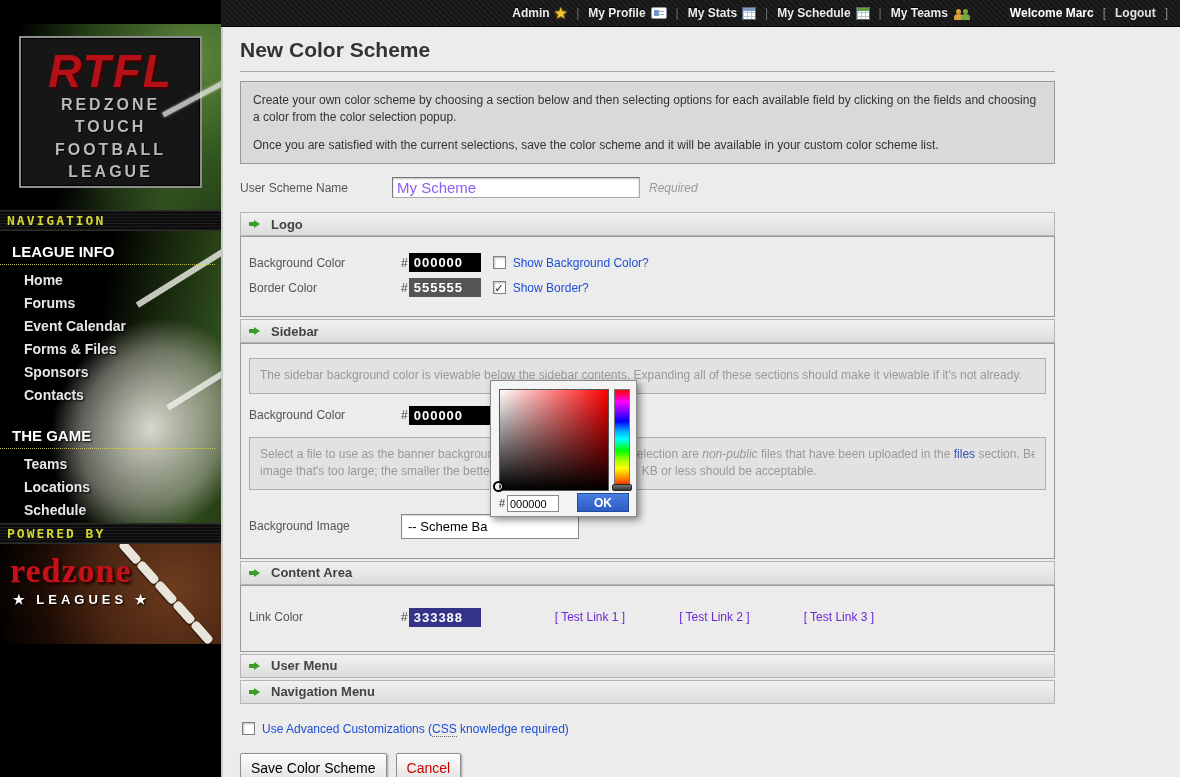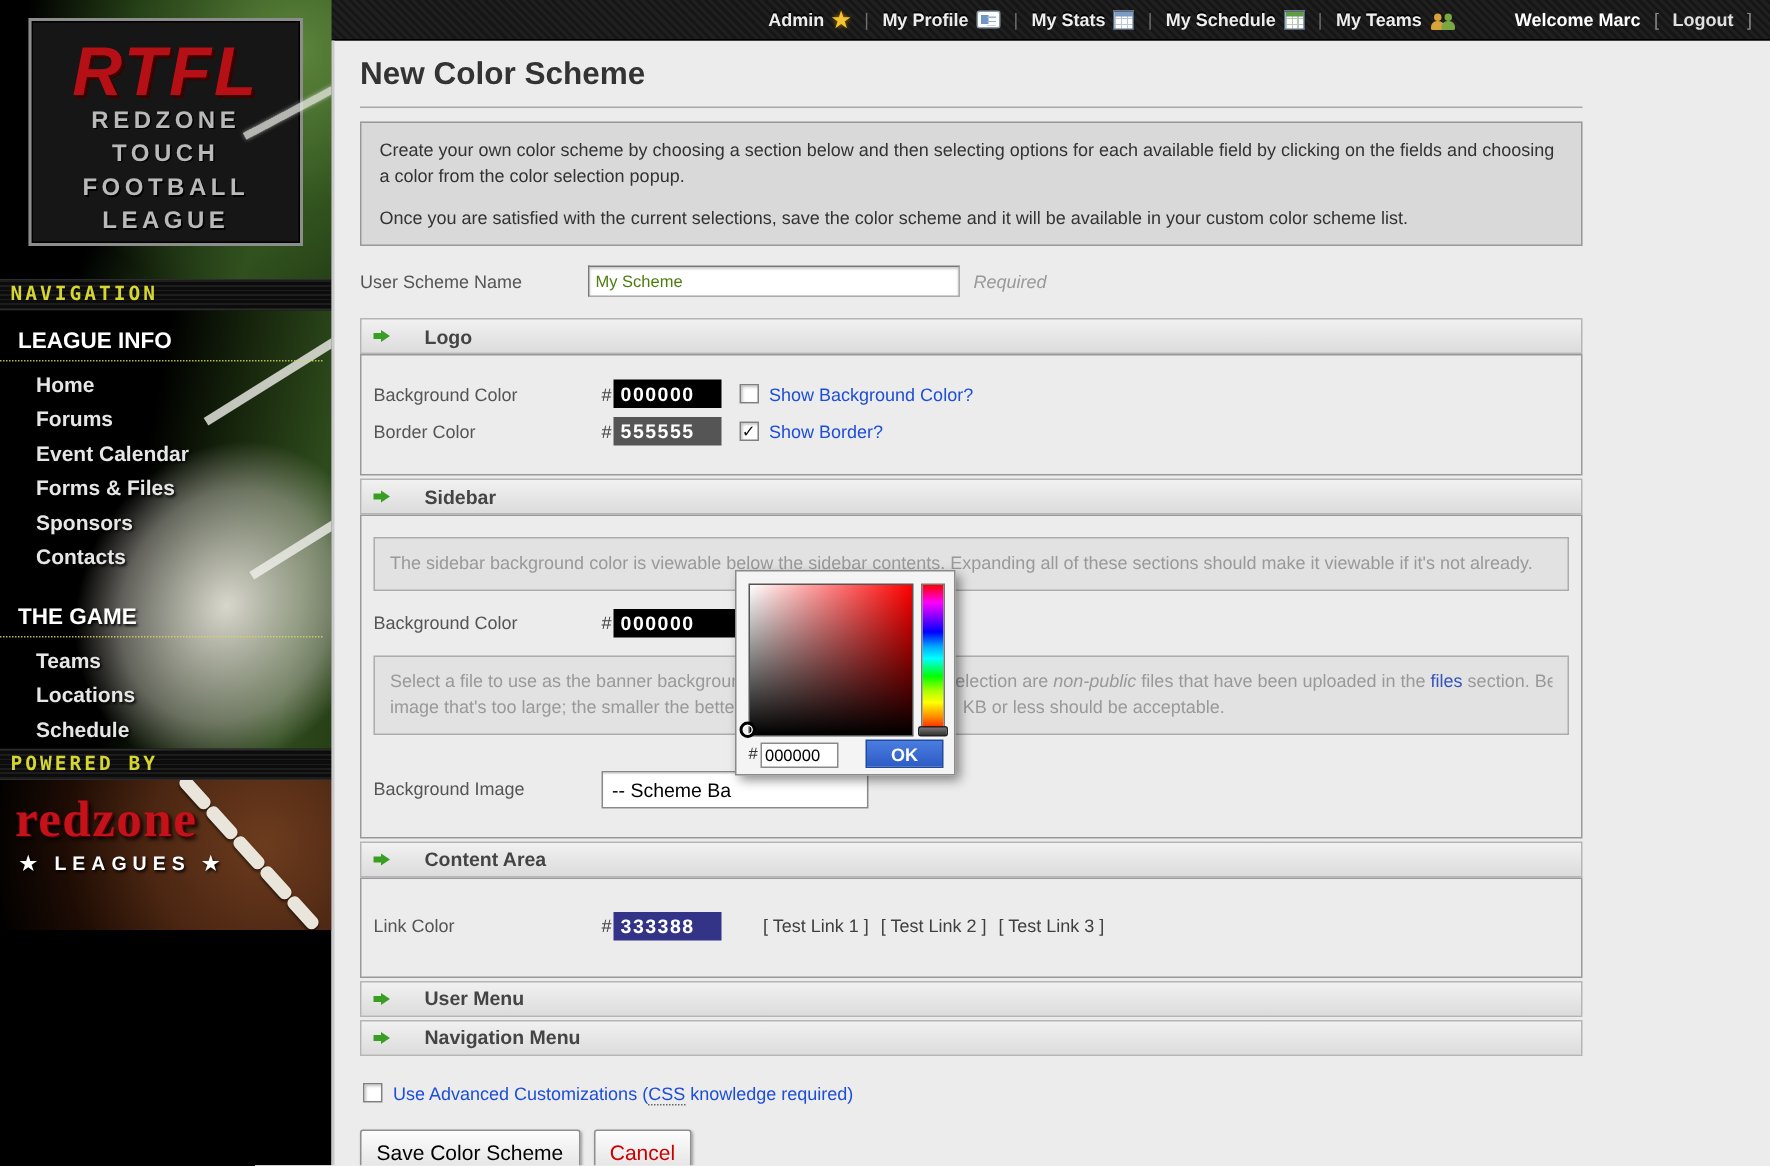--- a/index.html
+++ b/index.html
@@ -45,20 +45,21 @@
   .ic-person-b { left:8px; background:#79a741; }
 
   
   .sidebar { position:absolute; left:0; top:0; width:221px; height:777px; background:#000; z-index:20; }
   .side-divider { position:absolute; left:221px; top:27px; bottom:0; width:2px; background:#c9c9c9; z-index:21; }
 
   .logo-area { position:relative; height:186px; overflow:hidden;
     background:
       radial-gradient(circle at 88% 18%, rgba(96,138,62,.95), rgba(52,88,32,.75) 42%, transparent 72%),
       linear-gradient(115deg, #000 44%, #15230d 60%, #2f4d1d 80%, #223a14 100%);
+    margin-top: 24px;
   }
   .logo-area::after { content:""; position:absolute; right:-8px; top:72px; width:70px; height:5px;
     background:rgba(235,235,230,.75); transform:rotate(-28deg); box-shadow:0 0 3px rgba(255,255,255,.5); }
   .logo-box { position:absolute; left:19px; top:12px; width:183px; height:152px;
     background:#161616; border:2px solid #8d8d8d; text-align:center; cursor:pointer;
     box-shadow:0 0 0 1px #000 inset; }
   .logo-rtfl { margin-top:10px; font-size:46px; line-height:1; font-weight:bold; font-style:italic;
     color:#b51016; letter-spacing:2px; text-shadow:2px 2px 0 #3d0000; }
   .logo-line { color:#b9b9b9; font-weight:bold; font-size:16px; letter-spacing:3px; line-height:1.4;
     text-shadow:1px 1px 0 #000; }
@@ -102,26 +103,26 @@
     padding:0 14px 0 17px; font-size:12px; }
   .page-title { font-size:21px; font-weight:bold; color:#333; margin-top:11px; padding-bottom:9px;
     border-bottom:1px solid #a8a8a8; }
   .intro-box { margin-top:9px; background:#d9d9d9; border:1px solid #999; padding:10px 12px;
     color:#333; line-height:1.4; }
   .intro-box p + p { margin-top:11px; }
 
   .name-row { display:flex; align-items:center; margin:13px 0 14px; }
   .field-label { width:152px; color:#555; font-size:12px; flex:none; }
   .name-input { width:248px; height:21px; border:1px solid; border-color:#777 #aaa #aaa #777;
-    box-shadow:inset 0 1px 2px rgba(0,0,0,.25); padding:0 4px; font-size:11px; color:#4d7c0f;
+    box-shadow:inset 0 1px 2px rgba(0,0,0,.25); padding:0 4px; font-size:15px; color:#8b5cf6;
     font-family:"Liberation Sans", sans-serif; background:#fff; }
   .required-note { font-style:italic; color:#999; margin-left:9px; font-size:12px; }
 
   .sec-header { height:24px; background:linear-gradient(#f1f1f1,#dcdcdc); border:1px solid #b5b5b5;
-    display:flex; align-items:center; gap:23px; padding-left:8px; cursor:pointer; }
+    display:flex; align-items:center; gap:11px; padding-left:8px; cursor:pointer; }
   .sec-title { font-weight:bold; font-size:13px; color:#444; }
   .go-arrow { position:relative; width:11px; height:8px; }
   .go-arrow::before { content:""; position:absolute; left:0; top:2px; width:5px; height:4px; background:#3a9e25; }
   .go-arrow::after { content:""; position:absolute; left:5px; top:0; width:0; height:0;
     border-top:4px solid transparent; border-bottom:4px solid transparent; border-left:6px solid #3a9e25; }
   .sec-body { border:1px solid #999; background:#ececec; padding:10px 8px 13px; }
 
   .f-row { display:flex; align-items:center; margin:6px 0; }
   .hash { color:#444; font-size:12px; margin-right:1px; }
   .swatch { width:72px; height:19px; line-height:19px; padding-left:5px; font-size:13px;
@@ -138,21 +139,21 @@
   .gap1 { display:inline-block; width:130px; }
   .gap2 { display:inline-block; width:148px; }
   .inline-link { color:#3355bb; cursor:pointer; }
   .em { font-style:italic; }
 
   .select-box { width:178px; height:25px; background:#fff; border:1px solid #888;
     box-shadow:inset 0 1px 1px rgba(0,0,0,.15); display:flex; align-items:center;
     padding:0 6px; font-size:13px; color:#000; cursor:pointer; white-space:nowrap; overflow:hidden; }
 
   .test-links { margin-left:28px; display:flex; gap:8px; font-size:12px; }
-  .test-links span { color:#404040; cursor:pointer; }
+  .test-links span { color:#6d28d9; cursor:pointer;margin-left:46px; }
 
   .sec-stack > * + * { margin-top:0; }
   .hdr-gap { margin-top:2px; }
 
   .adv-row { display:flex; align-items:center; margin-top:18px; }
   .adv-row .checkbox { margin-left:2px; }
   .abbr-css { border-bottom:1px dotted #666; }
 
   .btn-row { display:flex; gap:9px; margin-top:17px; }
   .btn { background:linear-gradient(#fdfdfd,#e3e3e3); border:1px solid #8f8f8f; border-radius:2px;

